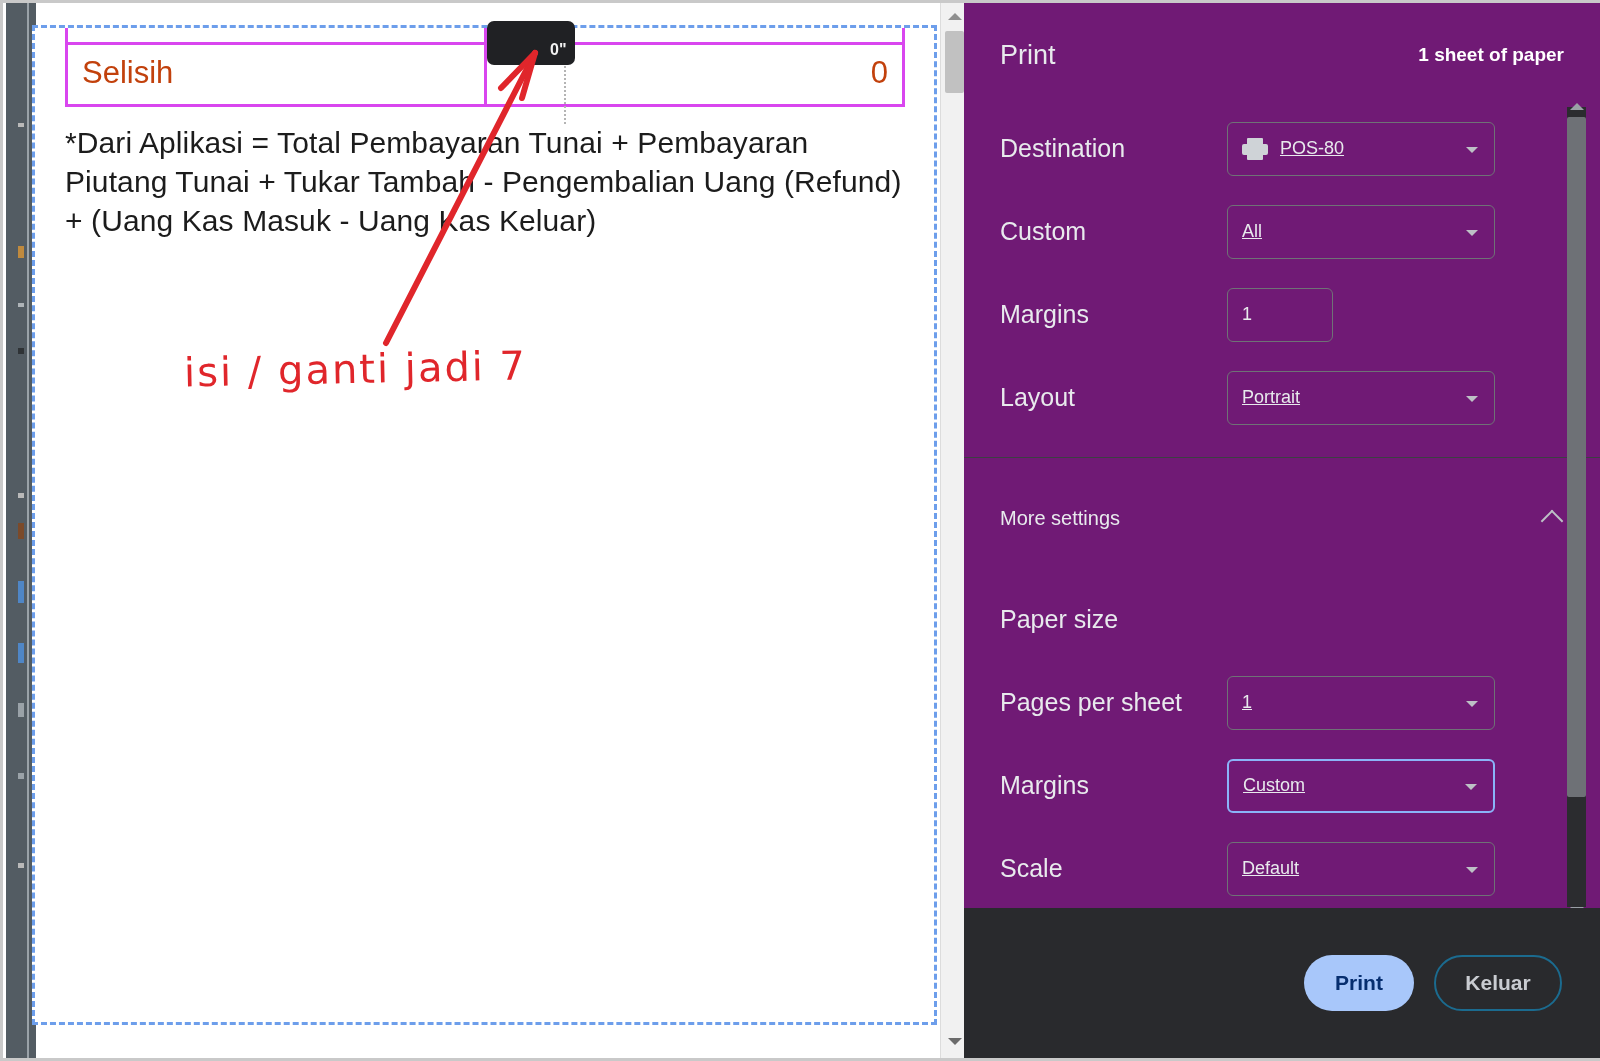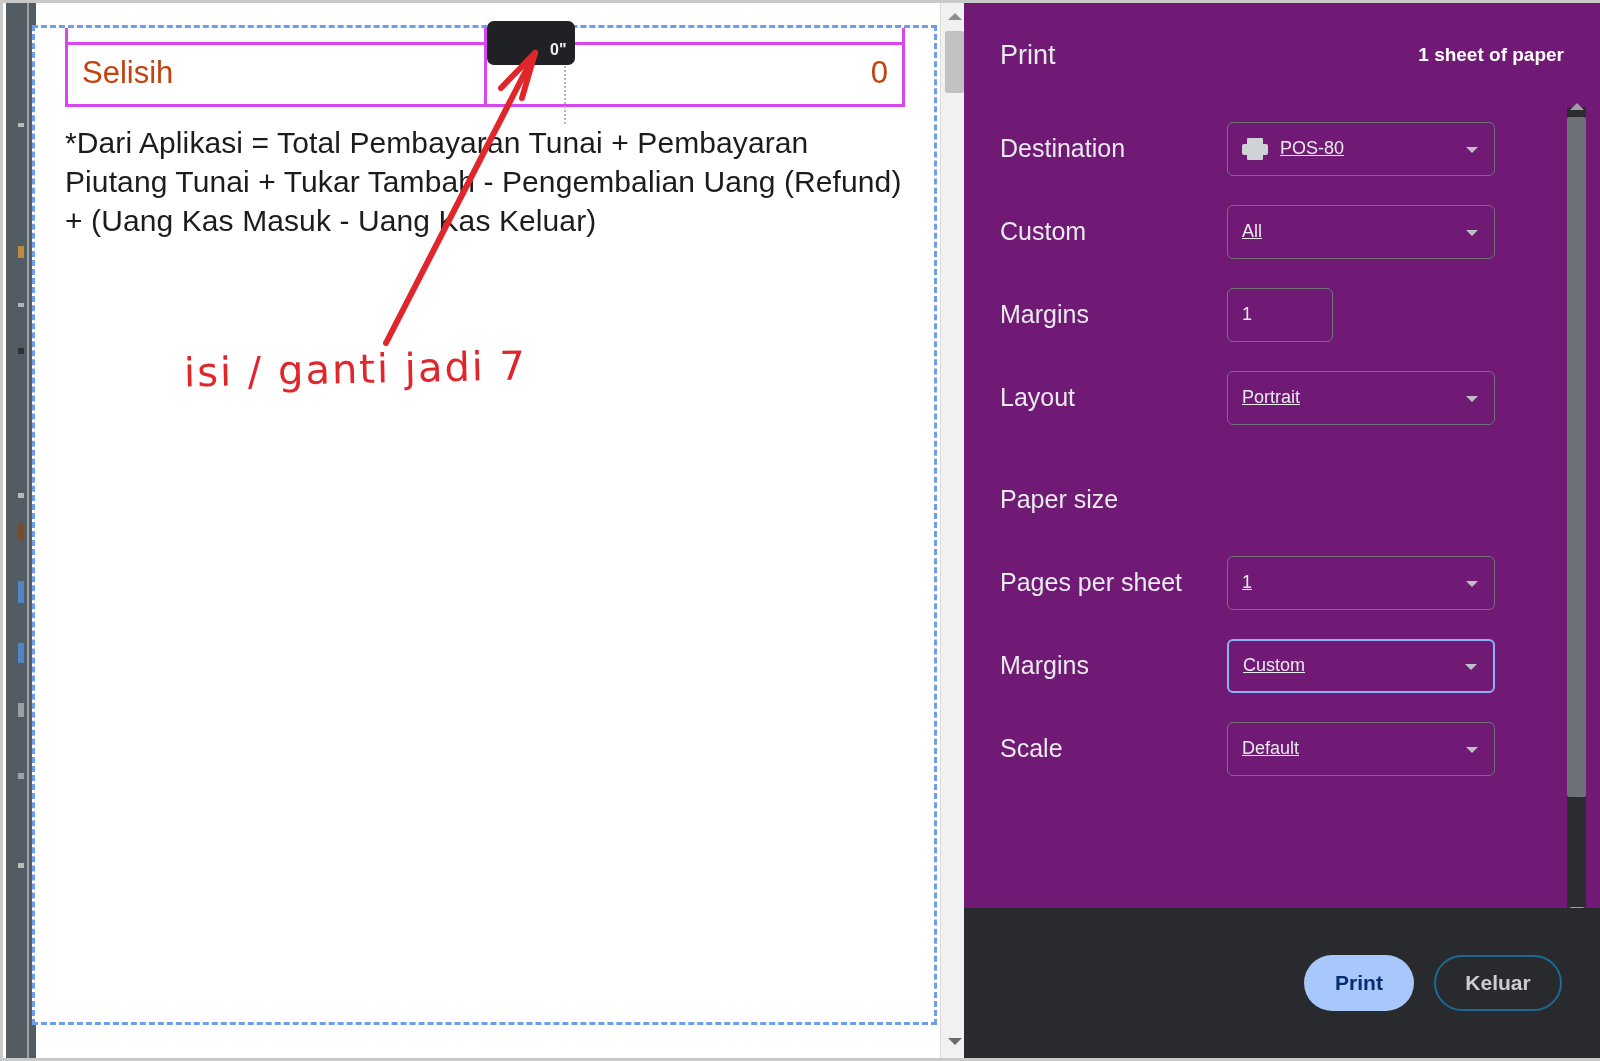--- a/index.html
+++ b/index.html
@@ -458,20 +458,24 @@
       <div class="setting-row">
         <div class="setting-label">Layout</div>
         <div class="control wide">
           <span>Portrait</span>
           <span class="caret"></span>
         </div>
       </div>
 
       <div class="divider"></div>
 
+      <div class="more-settings-row">
+        <div class="more-settings-label">More settings</div>
+        <div class="chev-up"></div>
+      </div>
 
       <div class="setting-row">
         <div class="setting-label">Paper size</div>
       </div>
 
       <div class="setting-row">
         <div class="setting-label">Pages per sheet</div>
         <div class="control wide">
           <span>1</span>
           <span class="caret"></span>

